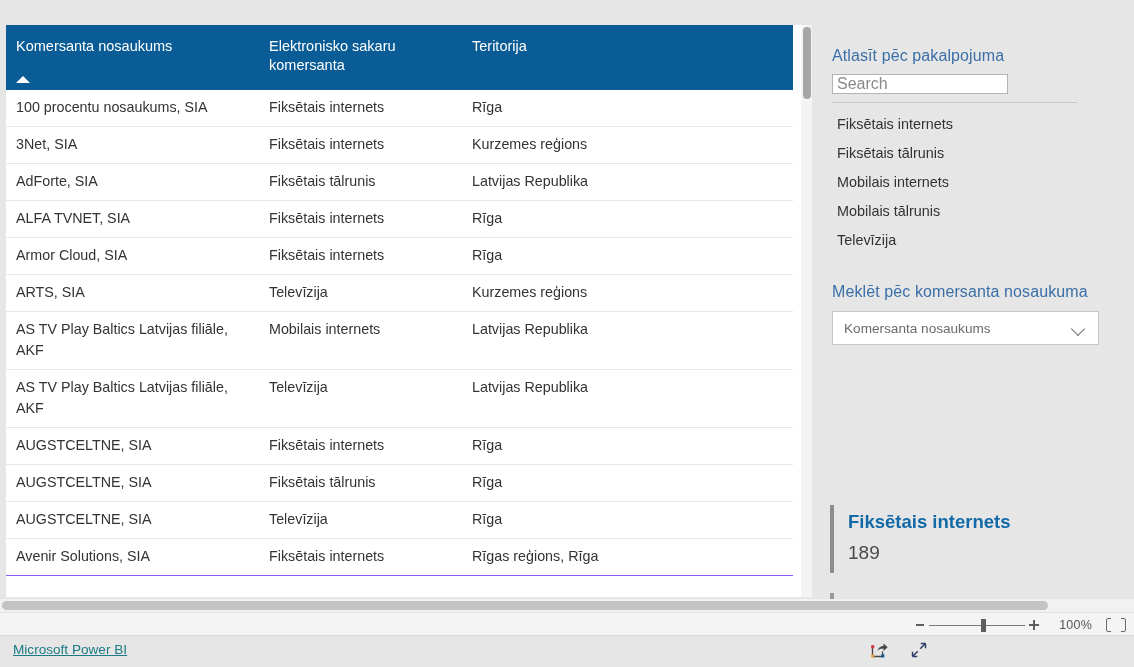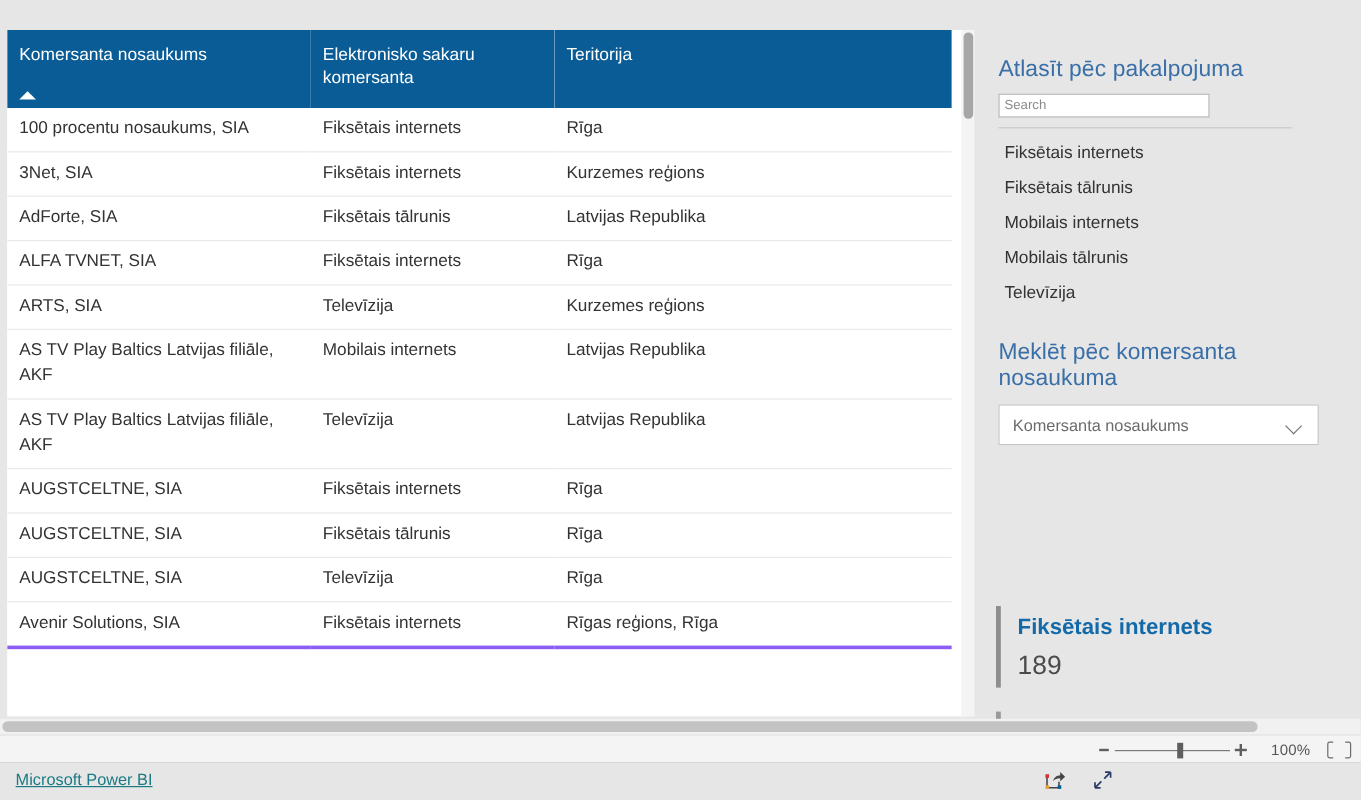--- a/index.html
+++ b/index.html
@@ -77,21 +77,21 @@
   .tbl tbody td {
     font-size: 14.3px;
     color: #333333;
     padding: 7px 10px 8px 10px;
     vertical-align: top;
     line-height: 21px;
     border-bottom: 1px solid #e8e8e8;
     background: #ffffff;
   }
 
-  .tbl tbody tr:last-child td { border-bottom: 3px solid #8b5cf6; }
+  .tbl tbody tr:last-child td { border-bottom: 1px solid #8b5cf6; }
 
   
   #tbl-vscroll {
     position: absolute;
     left: 801px;
     top: 25px;
     width: 11px;
     height: 572px;
     background: #f4f4f4;
   }
@@ -110,34 +110,34 @@
     position: absolute;
     left: 820px;
     top: 25px;
     width: 296px;
     height: 572px;
     background: #e6e6e6;
   }
 
   .slicer-title {
     color: #3a6fa8;
-    font-size: 19px;
+    font-size: 16px;
     padding-left: 12px;
     letter-spacing: .1px;
   }
 
   #slicer-service { position: absolute; left: 0; top: 22px; width: 280px; }
 
   .search-box {
     margin: 9px 0 0 12px;
     width: 176px;
     height: 20px;
     background: #ffffff;
     border: 1px solid #b4b4b4;
-    font-size: 11px;
+    font-size: 16px;
     color: #8a8a8a;
     padding: 0 4px;
     line-height: 18px;
     font-family: "Liberation Sans", sans-serif;
   }
   .search-box::placeholder { color: #8a8a8a; opacity: 1; }
 
   .slicer-divider {
     margin: 8px 0 0 12px;
     width: 245px;
@@ -212,21 +212,21 @@
   .card-title {
     position: absolute;
     left: 18px; top: 6px;
     font-size: 18.5px;
     color: #136aa8;
     font-weight: 600;
   }
   .card-value {
     position: absolute;
     left: 18px; top: 37px;
-    font-size: 22px;
+    font-size: 19px;
     color: #4a4a4a;
     font-weight: 400;
   }
 
   
   #page-hscroll {
     position: absolute;
     left: 0;
     top: 599px;
     width: 1134px;
@@ -406,20 +406,25 @@
               <td>AdForte, SIA</td>
               <td>Fiksētais tālrunis</td>
               <td>Latvijas Republika</td>
             </tr>
             <tr>
               <td>ALFA TVNET, SIA</td>
               <td>Fiksētais internets</td>
               <td>Rīga</td>
             </tr>
             <tr>
+              <td>Armor Cloud, SIA</td>
+              <td>Fiksētais internets</td>
+              <td>Rīga</td>
+            </tr>
+            <tr>
               <td>ARTS, SIA</td>
               <td>Televīzija</td>
               <td>Kurzemes reģions</td>
             </tr>
             <tr>
               <td>AS TV Play Baltics Latvijas filiāle, AKF</td>
               <td>Mobilais internets</td>
               <td>Latvijas Republika</td>
             </tr>
             <tr>

